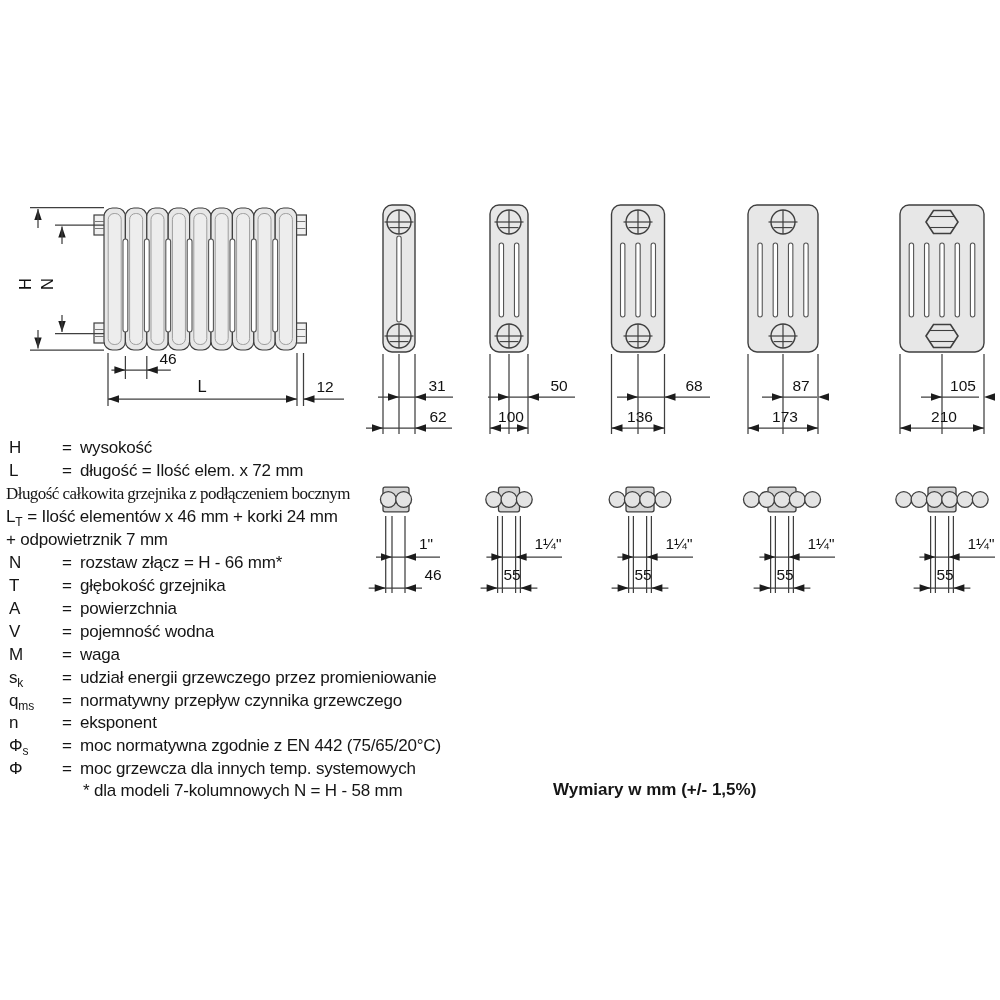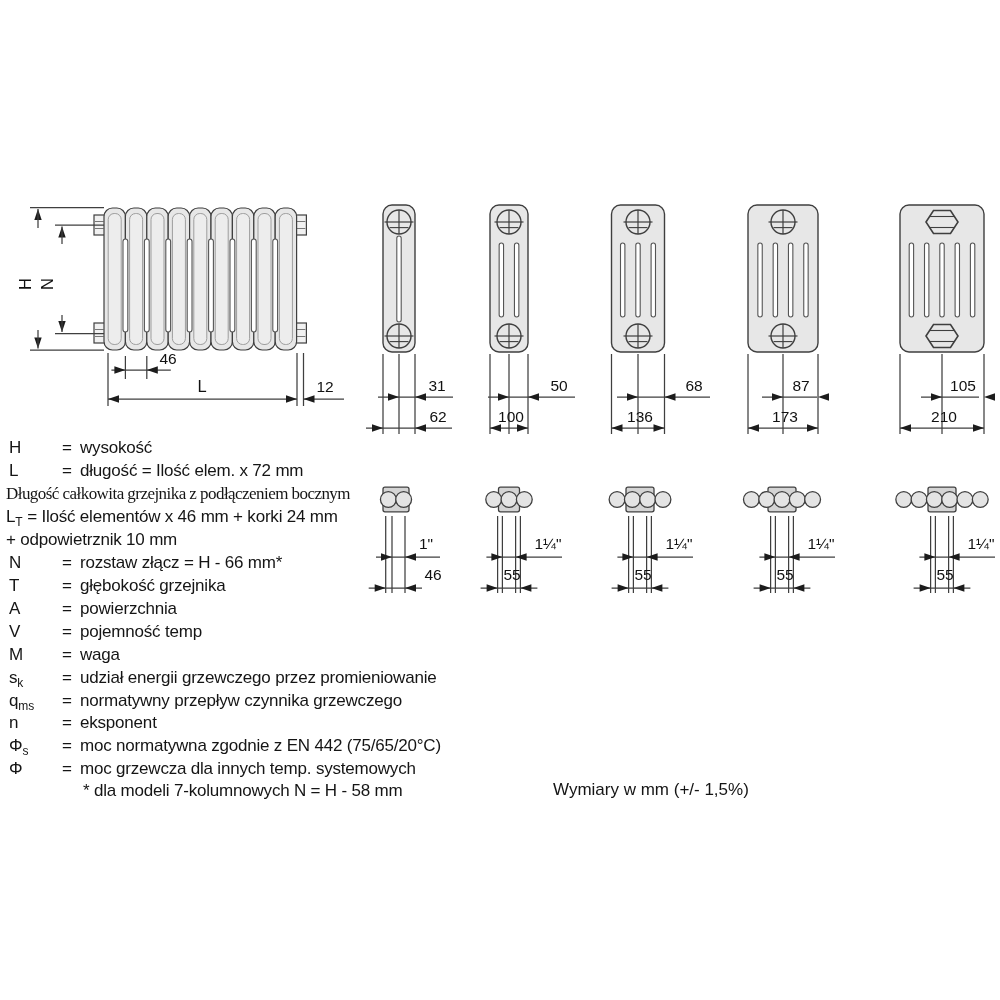--- a/index.html
+++ b/index.html
@@ -9,21 +9,21 @@
   svg text{font-family:"Liberation Sans",sans-serif;fill:#111;}
   #legend{position:absolute;left:0;top:0;width:560px;height:1000px;}
   .lrow{position:absolute;white-space:nowrap;font-size:17px;color:#151515;letter-spacing:-0.2px;}
   .lrow .sym{position:absolute;left:9px;top:0;}
   .lrow .eq{position:absolute;left:62px;top:0;}
   .lrow .desc{position:absolute;left:80px;top:0;}
   .lrow .full{position:absolute;left:6px;top:0;}
   .lrow .indent{position:absolute;left:83px;top:0;}
   .lrow sub{font-size:12px;vertical-align:-4px;letter-spacing:0;}
   .tight{letter-spacing:-0.55px;font-family:Liberation Serif, serif;}
-  #note{position:absolute;left:553px;top:780px;font-size:17px;color:#151515;white-space:nowrap;}
+  #note{position:absolute;left:553px;top:780px;font-size:17px;color:#151515;white-space:nowrap;font-weight:bold;}
 </style>
 </head>
 <body>
 
 <div class="stage">
   <svg id="diagram" width="1000" height="1000" viewBox="0 0 1000 1000">
       <g>
         <g>
           <rect x="94" y="215" width="10.6" height="20" fill="#f1f1f1" stroke="#3f3f3f" stroke-width="1.2"></rect>
           <line x1="95" y1="221.5" x2="103.6" y2="221.5" stroke="#777" stroke-width="1"></line>
@@ -354,41 +354,41 @@
         <span class="eq">=</span>
         <span class="desc">długość = Ilość elem. x 72 mm</span>
       </div>
       <div class="lrow" style="top: 484px;">
         <span class="full tight">Długość całkowita grzejnika z podłączeniem bocznym</span>
       </div>
       <div class="lrow" style="top: 507px;">
         <span class="full">L<sub>T</sub> = Ilość elementów x 46 mm + korki 24 mm</span>
       </div>
       <div class="lrow" style="top: 530px;">
-        <span class="full">+ odpowietrznik 10 mm</span>
+        <span class="full">+ odpowietrznik 7 mm</span>
       </div>
       <div class="lrow" style="top: 553px;">
         <span class="sym">N</span>
         <span class="eq">=</span>
         <span class="desc">rozstaw złącz = H - 66 mm*</span>
       </div>
       <div class="lrow" style="top: 576px;">
         <span class="sym">T</span>
         <span class="eq">=</span>
         <span class="desc">głębokość grzejnika</span>
       </div>
       <div class="lrow" style="top: 599px;">
         <span class="sym">A</span>
         <span class="eq">=</span>
         <span class="desc">powierzchnia</span>
       </div>
       <div class="lrow" style="top: 622px;">
         <span class="sym">V</span>
         <span class="eq">=</span>
-        <span class="desc">pojemność temp</span>
+        <span class="desc">pojemność wodna</span>
       </div>
       <div class="lrow" style="top: 645px;">
         <span class="sym">M</span>
         <span class="eq">=</span>
         <span class="desc">waga</span>
       </div>
       <div class="lrow" style="top: 668px;">
         <span class="sym">s<sub>k</sub></span>
         <span class="eq">=</span>
         <span class="desc">udział energii grzewczego przez promieniowanie</span>

